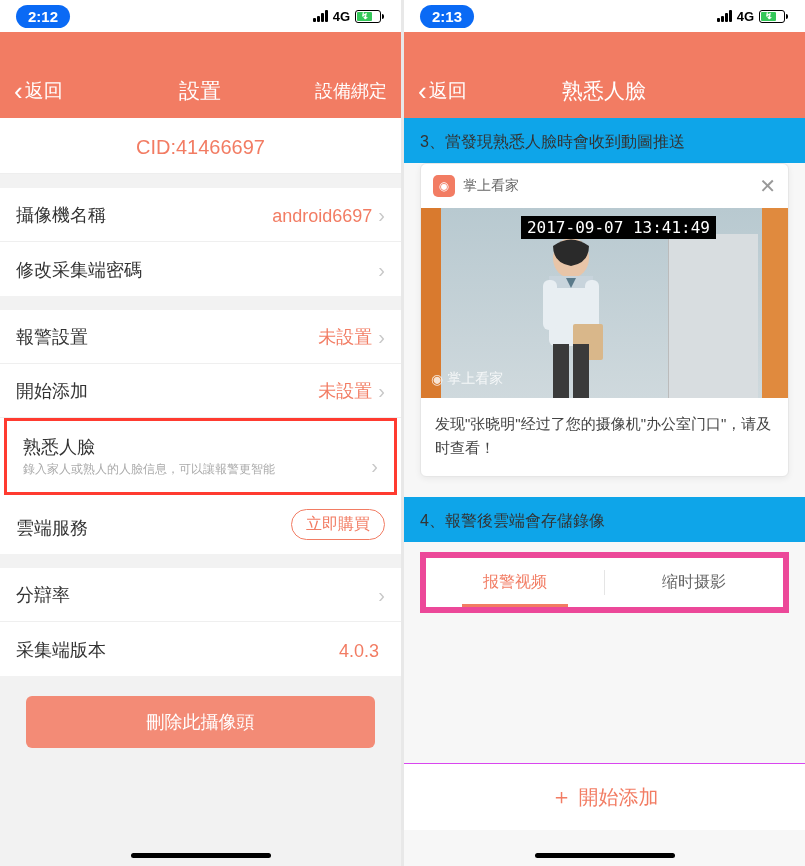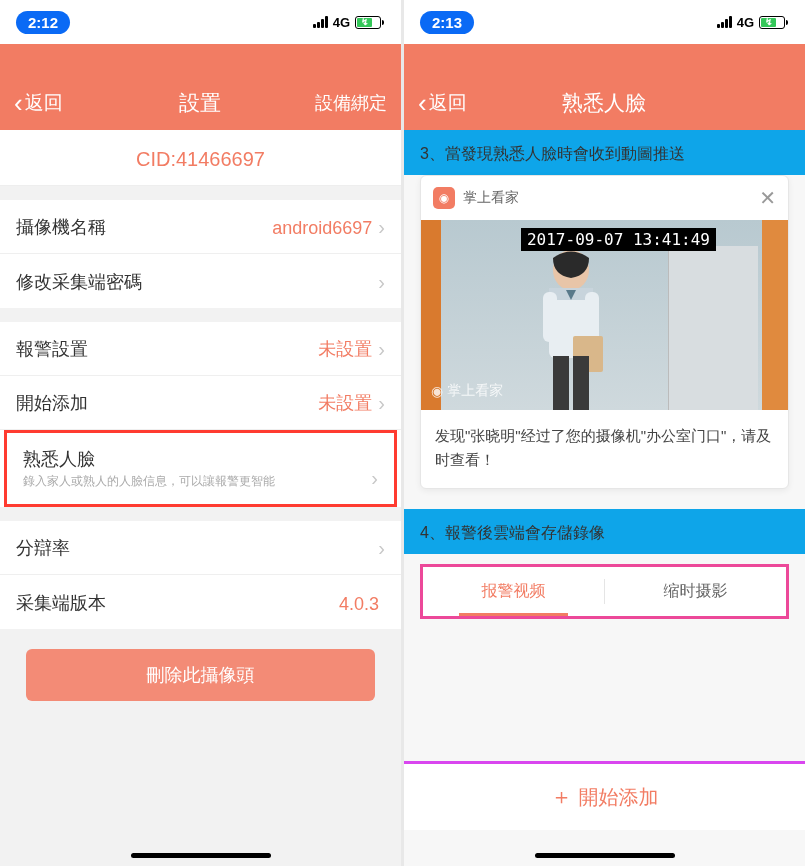--- a/index.html
+++ b/index.html
@@ -13,21 +13,21 @@
   .container { display: flex; gap: 3px; }
   .phone {
     width: 401px;
     height: 866px;
     background: #fff;
     position: relative;
     display: flex;
     flex-direction: column;
   }
   .status-bar {
-    height: 44px;
+    height: 32px;
     background: #fff;
     display: flex;
     align-items: center;
     justify-content: space-between;
     padding: 0 20px 0 16px;
     position: relative;
   }
   .time-pill {
     background: #0a6af5;
     color: #fff;
@@ -108,29 +108,29 @@
   .timestamp-overlay { position:absolute; top:8px; right:72px; background:#000; color:#fff; font-size:16px; padding:2px 6px; font-family:monospace;}
   .watermark { position:absolute; bottom:10px; left:10px; color:rgba(255,255,255,0.8); font-size:14px; display:flex; align-items:center; gap:4px;}
   .person {
     position:absolute; left:80px; bottom:0; width:140px; height:170px;
   }
   .door-l{ position:absolute; left:0; top:0; bottom:0; width:20px; background:#d97a2e;}
   .door-r{ position:absolute; right:0; top:0; bottom:0; width:26px; background:#e08a3e;}
   .cabinet{ position:absolute; right:30px; top:26px; bottom:0; width:90px; background:#d8dde0; border-left:1px solid #bbb;}
   .card-text { padding:14px 14px 16px; font-size:15px; color:#444; line-height:1.6;}
 
-  .tabs { background:#fff; margin:10px 16px 0; display:flex; border:3px solid #ec4899; }
+  .tabs { background:#fff; margin:10px 16px 0; display:flex; border:6px solid #ec4899; }
   .tab { flex:1; text-align:center; padding:14px 0; font-size:16px; color:#666; position:relative;}
   .tab.active { color:#f27c63; }
   .tab.active::after { content:''; position:absolute; bottom:0; left:20%; right:20%; height:3px; background:#f27c63;}
   .tab-div { width:1px; background:#e5e5e5; margin:12px 0;}
 
   .add-bar {
     position:absolute; bottom:36px; left:0; right:0; background:#fff;
-    border-top:3px solid #d946ef; padding:18px 0; text-align:center;
+    border-top:1px solid #d946ef; padding:18px 0; text-align:center;
     color:#f27c63; font-size:20px;
   }
   .plus { font-size:22px; margin-right:6px; font-weight:300;}
 
   .top-gap { height:32px; background:#f27c63; }
   .right-bg { background:#f7f7f7; }
 </style>
 </head>
 <body>
 
@@ -192,20 +192,25 @@
           <span class="chev">›</span>
         </div>
         <div class="highlight-box">
           <div class="row" style="border:none">
             <div class="row-col">
               <span class="row-label">熟悉人臉</span>
               <span class="row-sub">錄入家人或熟人的人臉信息，可以讓報警更智能</span>
             </div>
             <span class="chev">›</span>
           </div>
+        </div>
+        <div class="row">
+          <span class="row-label">雲端服務</span>
+          <span style="flex:1"></span>
+          <span class="pill-btn">立即購買</span>
         </div>
       </div>
 
       <div class="section">
         <div class="row">
           <span class="row-label">分辯率</span>
           <span class="row-value"></span>
           <span class="chev">›</span>
         </div>
         <div class="row">

